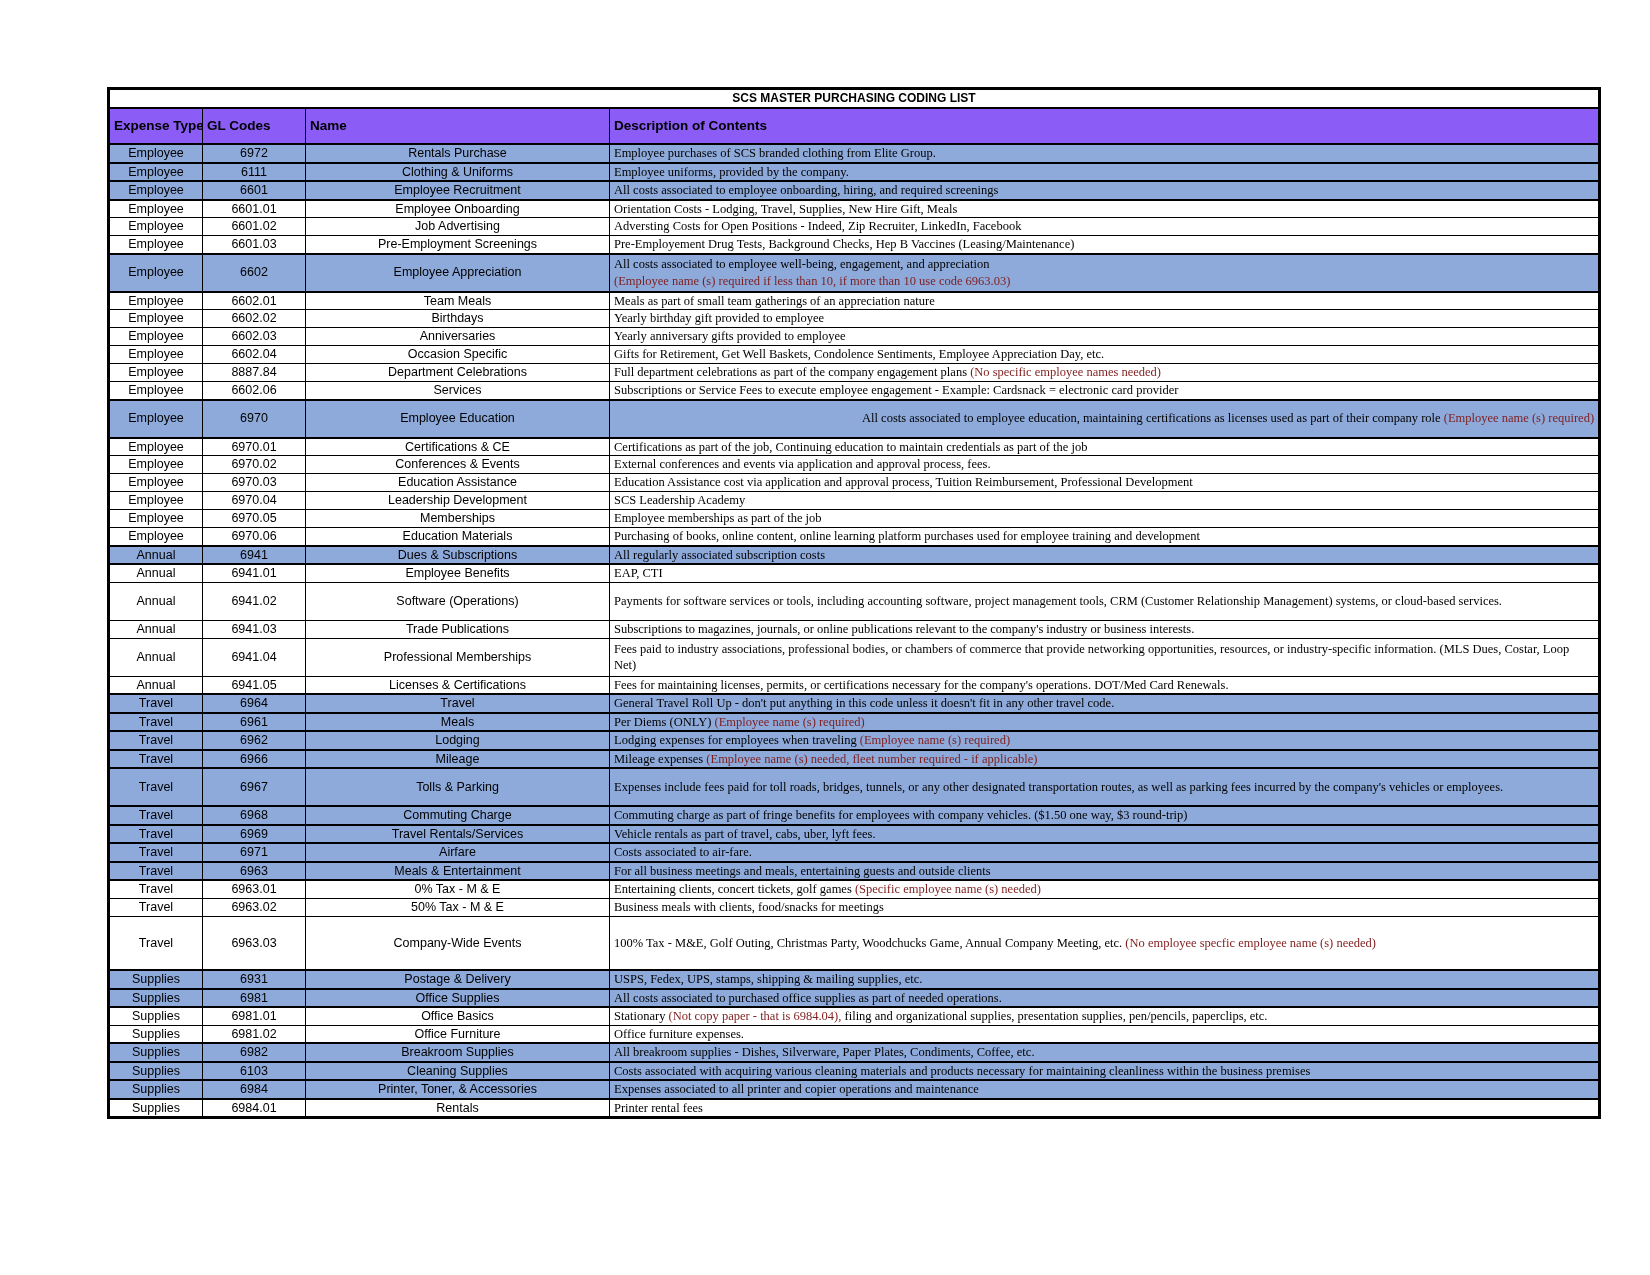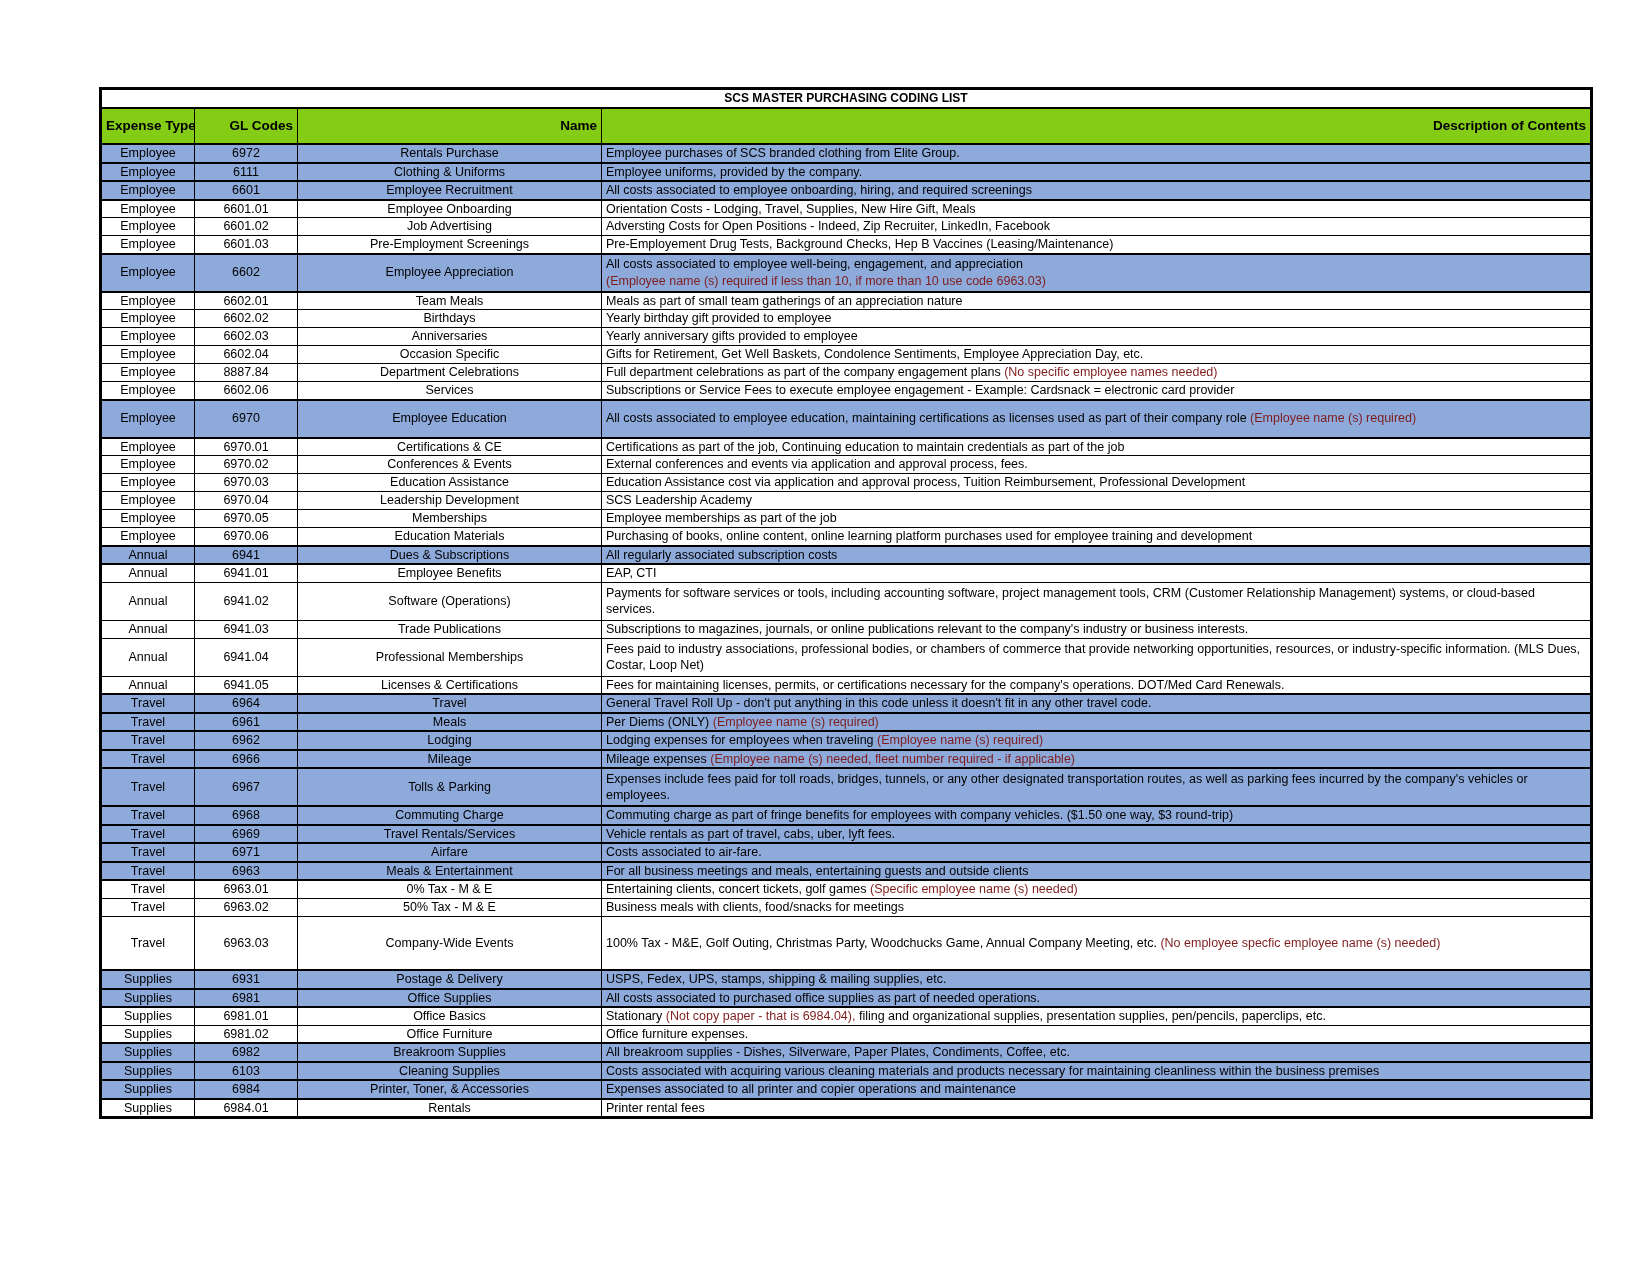--- a/index.html
+++ b/index.html
@@ -1,28 +1,28 @@
 <!DOCTYPE html>
 <html><head>
 <meta charset="utf-8">
 <style>
   html,body{margin:0;padding:0;background:#ffffff;}
   body{width:1650px;height:1275px;position:relative;font-family:"Liberation Sans",sans-serif;color:#000;}
-  .sheet{position:absolute;left:64px;top:87px;padding-left:35px;}
+  .sheet{position:absolute;left:72px;top:87px;padding-left:35px;}
   table{border-collapse:collapse;table-layout:fixed;width:1491px;border:3px solid #000;}
   td{border:1px solid #000;padding:0 4px;font-size:12.5px;line-height:1.32;vertical-align:middle;overflow:hidden;white-space:nowrap;}
   tr{height:18px;}
   tr.title-row td{border-bottom:2.5px solid #000;font-weight:bold;text-align:center;font-size:12px;height:17px;padding:0;}
   tr.head-row{height:36px;}
-  tr.head-row td{border-bottom:2.5px solid #000;font-weight:bold;text-align:right;font-size:13.5px;background:#84cc16;}
+  tr.head-row td{border-bottom:2.5px solid #000;font-weight:bold;text-align:left;font-size:13.5px;background:#8b5cf6;}
   tr.blue td{background:#8EAADB;border-top:2.5px solid #000;border-bottom:2.5px solid #000;}
   tr.blue td.c-code, tr.blue td.c-name{font-weight:normal;}
   .c-type,.c-code,.c-name{text-align:center;}
-  .c-desc{text-align:left;}
-  .c-desc.center{text-align:left;}
+  .c-desc{text-align:left;font-family:Liberation Serif, serif;}
+  .c-desc.center{text-align:right;}
   .c-desc.wrap{white-space:normal;}
   .desc-line{white-space:inherit;}
   .orange{color:#7f1d1d;}
 </style>
 </head>
 <body>
 
 <div class="sheet">
   <table>
     <colgroup>

